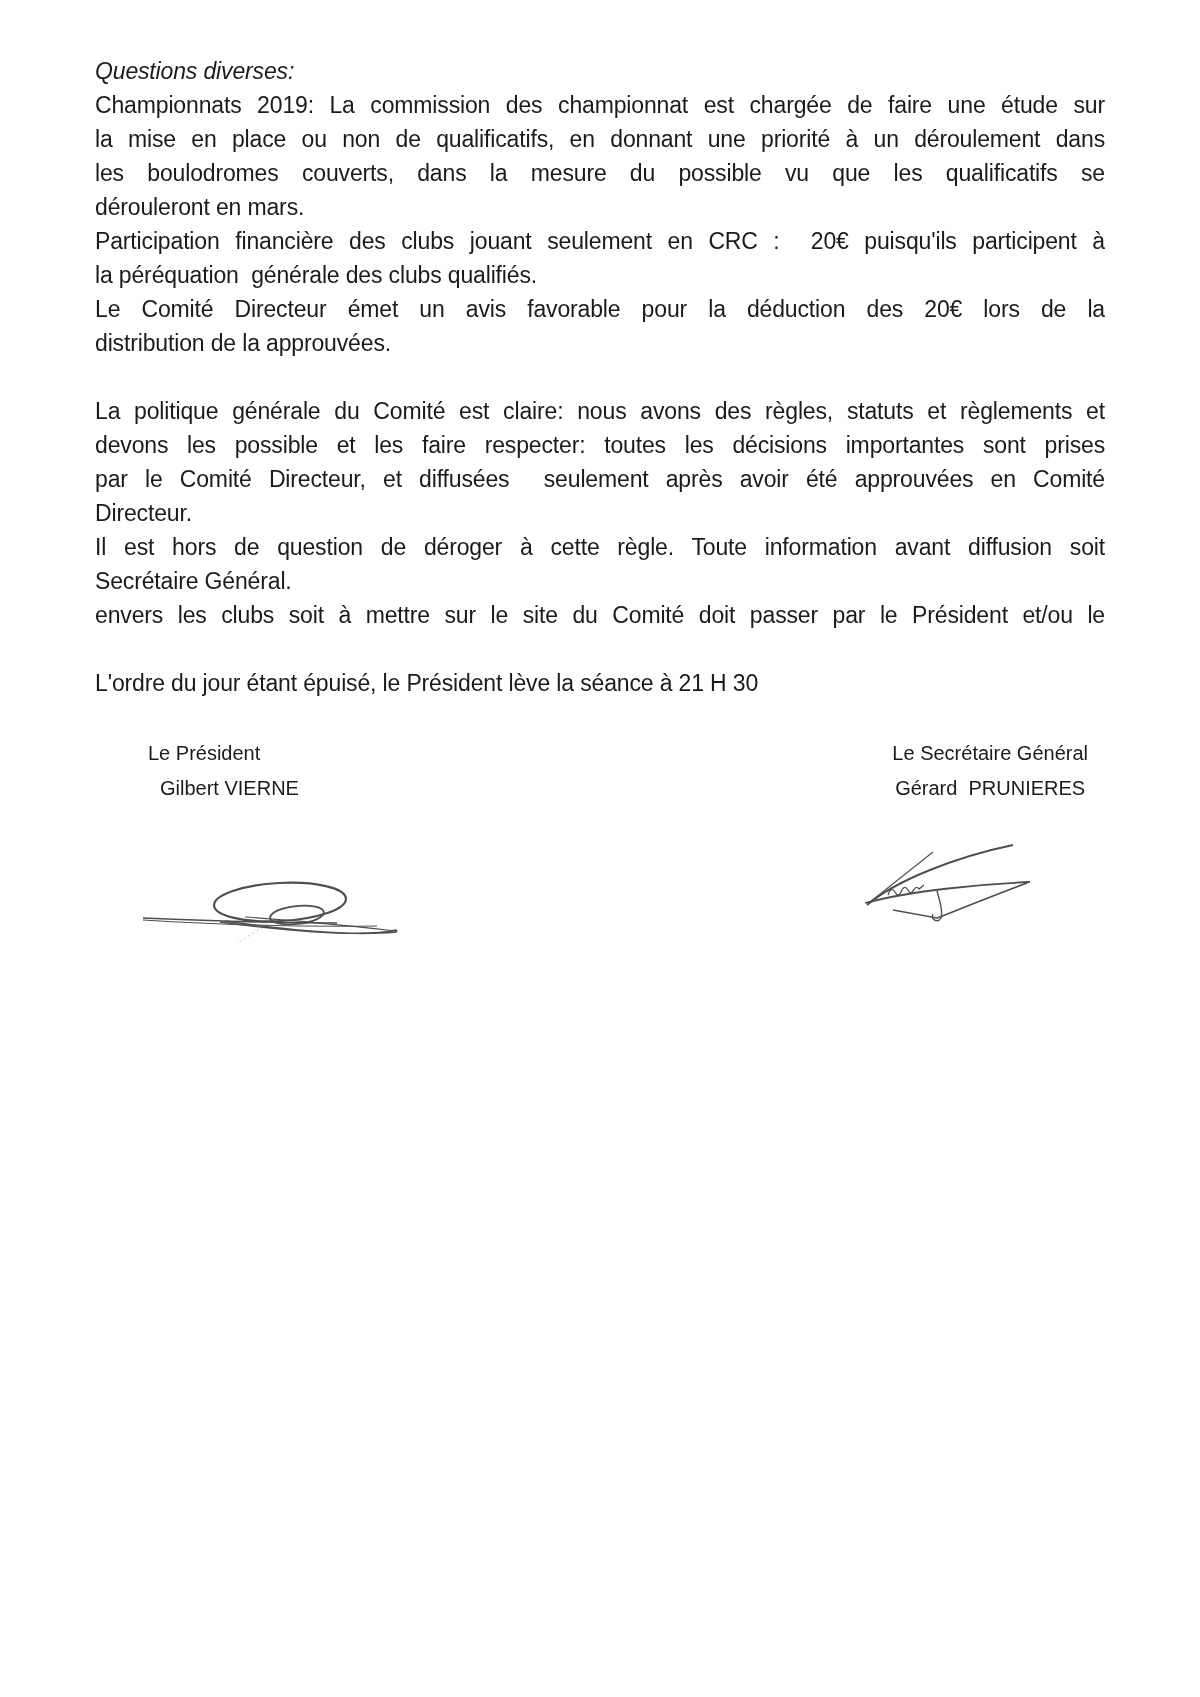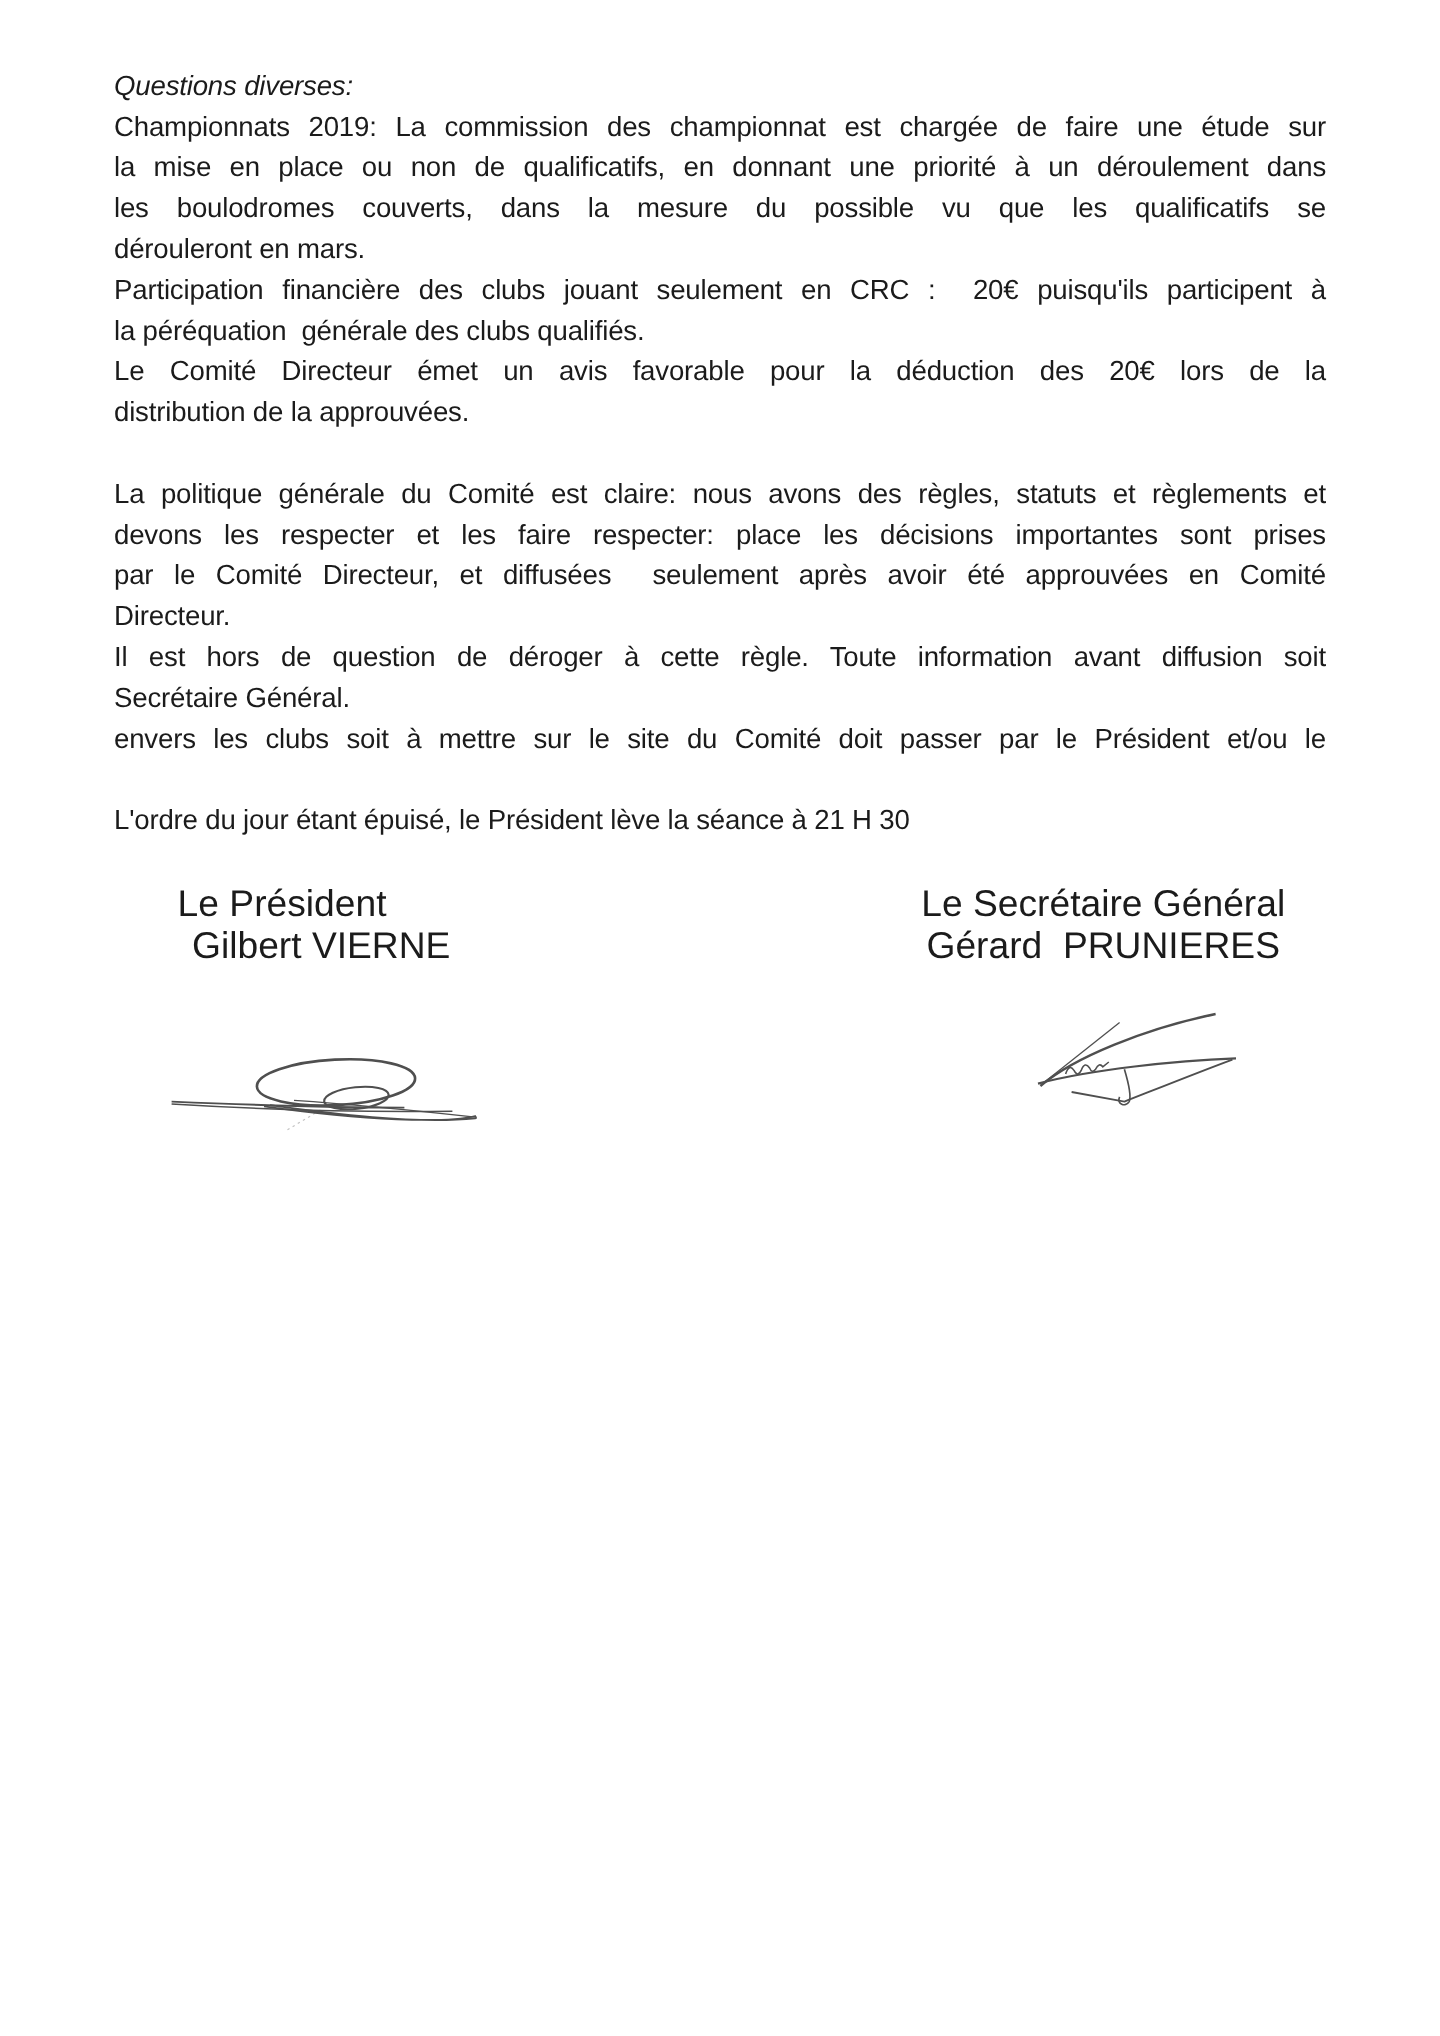--- a/index.html
+++ b/index.html
@@ -22,26 +22,26 @@
   .hd { font-weight:normal; font-style:italic; }
   .line { min-height:34px; }
   .line.just { text-align:justify; text-align-last:justify; }
   .spacer { height:34px; }
   .sig-row {
     position:absolute;
     left:95px; top:736px;
     width:1010px;
     display:flex;
     justify-content:space-between;
-    font-size:31px;
+    font-size:20px;
     line-height:34px;
   }
   .sig-left { margin-left:53px; text-align:left; }
   .sig-left .sig-name { padding-left:12px;text-align:center; }
-  .sig-right { margin-right:34px; text-align:center; }
+  .sig-right { margin-right:17px; text-align:center; }
   .sig-name { margin-top:1px; }
   .sig-svg { position:absolute; }
   .sig-svg path, .sig-svg ellipse { fill:none; stroke:#4f4f4f; }
 </style>
 </head>
 <body>
 
 <div class="doc">
     <div class="hd line">Questions diverses:</div>
     <div>
@@ -54,21 +54,21 @@
       <div class="line just">Participation financière des clubs jouant seulement en CRC :&nbsp; 20€ puisqu'ils participent à</div>
       <div class="line">la péréquation&nbsp; générale des clubs qualifiés.</div>
     </div>
     <div>
       <div class="line just">Le Comité Directeur émet un avis favorable pour la déduction des 20€ lors de la</div>
       <div class="line">distribution de la approuvées.</div>
     </div>
     <div class="spacer"></div>
     <div>
       <div class="line just">La politique générale du Comité est claire: nous avons des règles, statuts et règlements et</div>
-      <div class="line just">devons les respecter et les faire respecter: place les décisions importantes sont prises</div>
+      <div class="line just">devons les possible et les faire respecter: toutes les décisions importantes sont prises</div>
       <div class="line just">par le Comité Directeur, et diffusées&nbsp; seulement après avoir été approuvées en Comité</div>
       <div class="line">Directeur.</div>
     </div>
     <div>
       <div class="line just">Il est hors de question de déroger à cette règle. Toute information avant diffusion soit</div>
       <div class="line">Secrétaire Général.</div>
       <div class="line just">envers les clubs soit à mettre sur le site du Comité doit passer par le Président et/ou le</div>
     </div>
     <div class="spacer"></div>
     <div>

